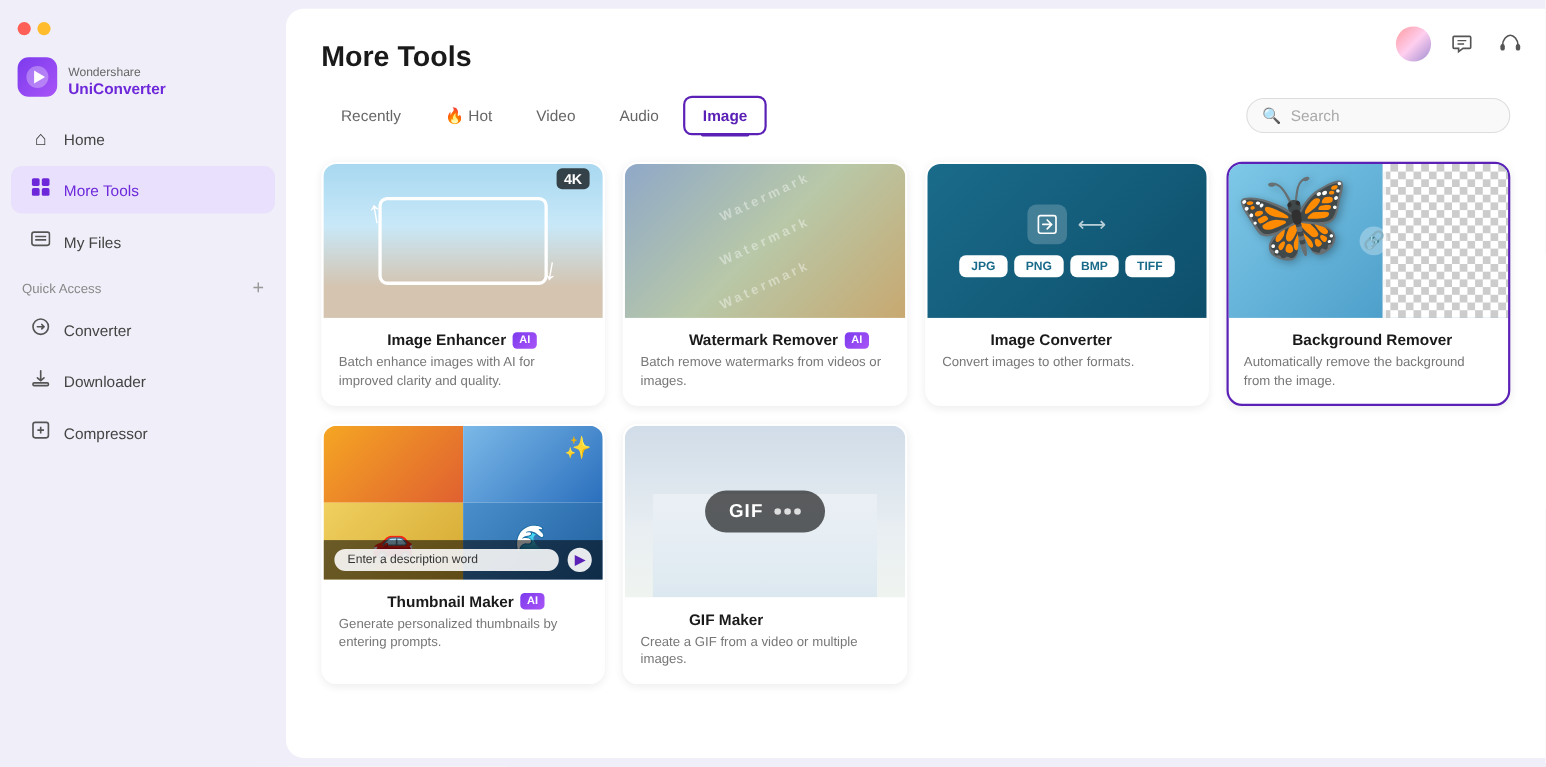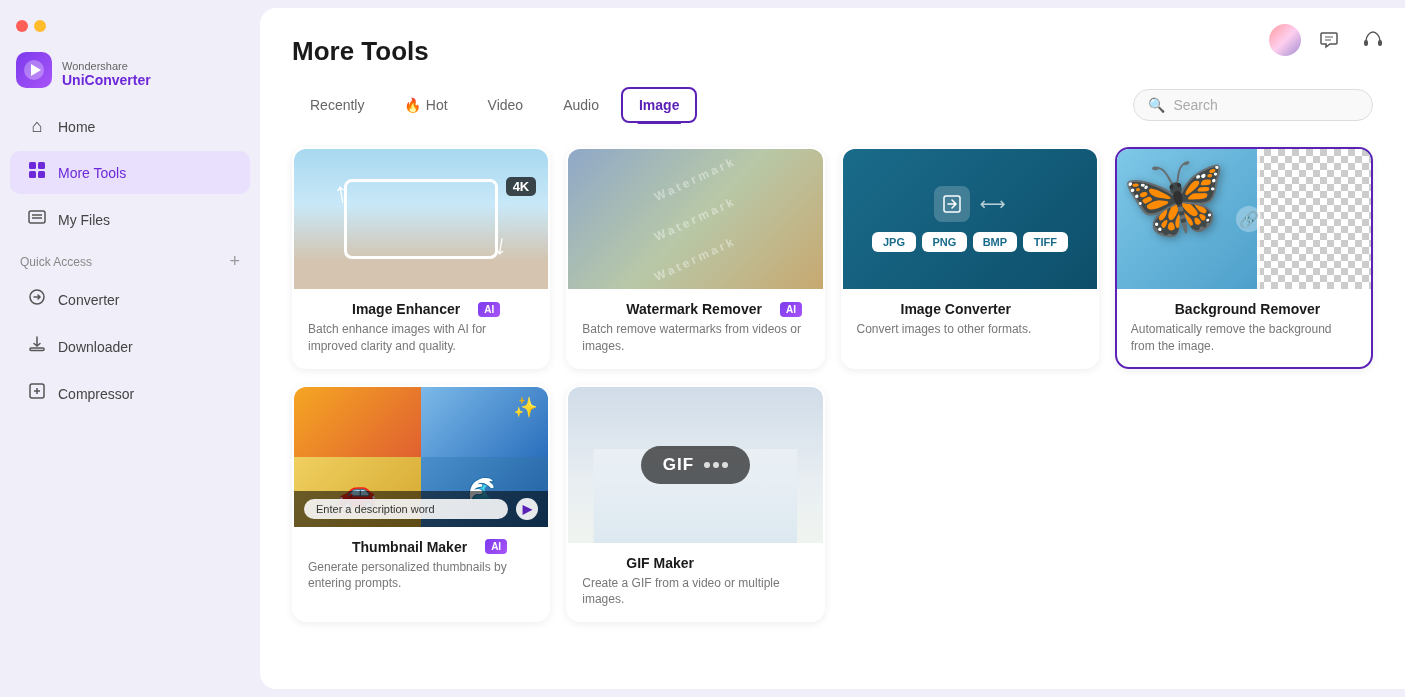--- a/index.html
+++ b/index.html
@@ -43,36 +43,36 @@
     
     .tools-grid { display: grid; grid-template-columns: repeat(4, 1fr); gap: 16px; }
 
     .tool-card { border-radius: 14px; overflow: hidden; border: 2px solid transparent; cursor: pointer; background: #fff; box-shadow: 0 2px 8px rgba(0,0,0,0.07); transition: box-shadow 0.2s; }
     .tool-card.selected { border: 2px solid #5b21b6; }
 
     .tool-thumb { width: 100%; height: 140px; object-fit: cover; position: relative; overflow: hidden; display: flex; align-items: center; justify-content: center; }
 
     
     .thumb-enhancer { background: linear-gradient(to bottom, #a8d8f0 0%, #c8e8f8 40%, #d4c4b0 80%); position: relative; }
-    .badge-4k { position: absolute; top: 28px; right: 12px; background: rgba(0,0,0,0.7); color: white; font-size: 13px; font-weight: 700; padding: 2px 7px; border-radius: 5px; }
+    .badge-4k { position: absolute; top: 4px; right: 12px; background: rgba(0,0,0,0.7); color: white; font-size: 13px; font-weight: 700; padding: 2px 7px; border-radius: 5px; }
     .thumb-rect { position: absolute; top: 30px; left: 50px; right: 50px; bottom: 30px; border: 3px solid white; border-radius: 8px; }
 
     
     .thumb-converter { background: linear-gradient(135deg, #1a6b8a, #0d4f6b); position: relative; display: flex; align-items: center; justify-content: center; }
     .conv-badge { background: white; color: #1a6b8a; font-size: 11px; font-weight: 700; padding: 4px 10px; border-radius: 6px; text-align: center; }
 
     
     .thumb-bgremover { background: linear-gradient(135deg, #7ec8e8, #3a8fbf); position: relative; }
     .bg-checker { position: absolute; right: 0; top: 0; bottom: 0; width: 45%; background-image: repeating-conic-gradient(#ccc 0% 25%, white 0% 50%); background-size: 14px 14px; }
     .bg-divider { position: absolute; top: 0; bottom: 0; left: 55%; width: 3px; background: rgba(255,255,255,0.8); }
     .lock-icon-center { position: absolute; left: 52%; top: 50%; transform: translate(-50%, -50%); font-size: 16px; color: white; background: rgba(255,255,255,0.3); border-radius: 50%; width: 26px; height: 26px; display: flex; align-items: center; justify-content: center; }
     .thumb-grid-inner { display: grid; grid-template-columns: 1fr 1fr; grid-template-rows: 1fr 1fr; height: 100%; }
 
     .tool-info { padding: 12px 14px; }
-    .tool-name { font-size: 14px; font-weight: 700; color: #1a1a1a; margin-bottom: 4px; display: flex; align-items: center; gap: 18px; padding-left: 44px; }
+    .tool-name { font-size: 14px; font-weight: 700; color: #1a1a1a; margin-bottom: 4px; display: flex; align-items: center; gap: 6px; padding-left: 44px; }
     .ai-badge { background: linear-gradient(135deg, #7c3aed, #a855f7); color: white; font-size: 10px; font-weight: 700; padding: 2px 6px; border-radius: 4px; }
     .tool-desc { font-size: 12px; color: #777; line-height: 1.4; }
 
     
     .topbar-icons { position: absolute; top: 16px; right: 16px; display: flex; align-items: center; gap: 12px; }
     .topbar-icon { width: 32px; height: 32px; border-radius: 50%; display: flex; align-items: center; justify-content: center; cursor: pointer; font-size: 18px; color: #555; }
     .avatar-icon { width: 32px; height: 32px; border-radius: 50%; background: linear-gradient(135deg, #ff9a9e, #fecfef, #a18cd1); }
   </style>
 </head>
 <body>

